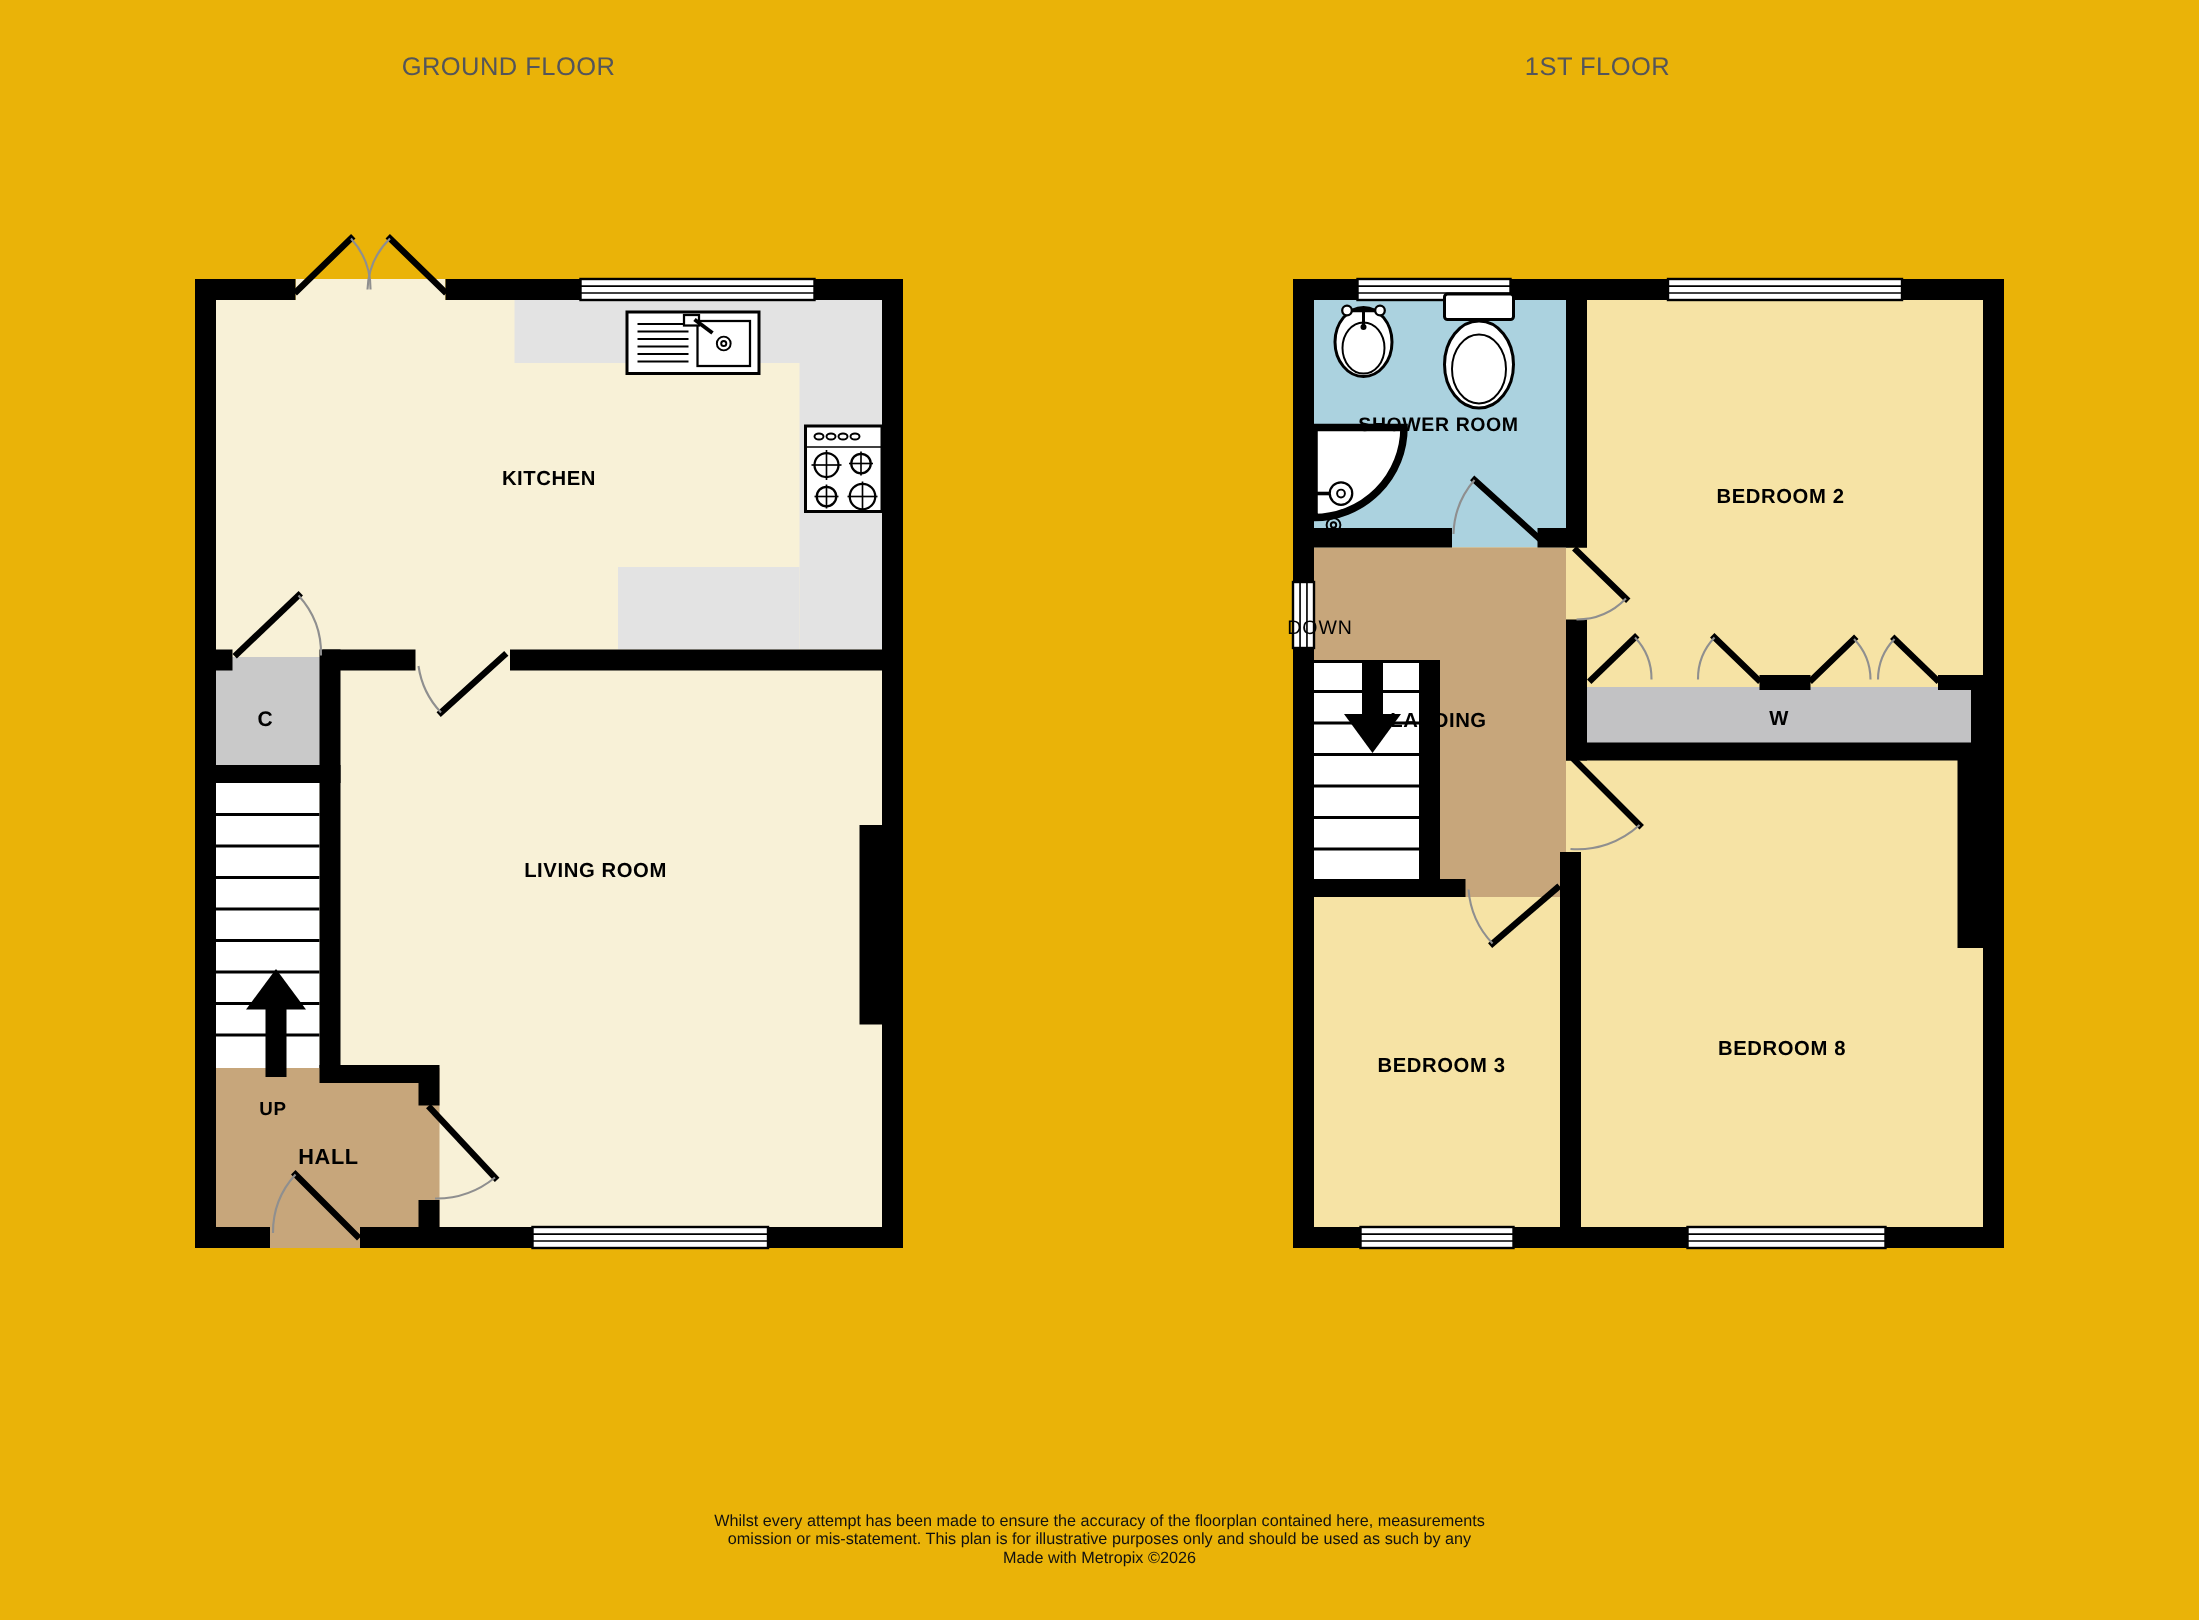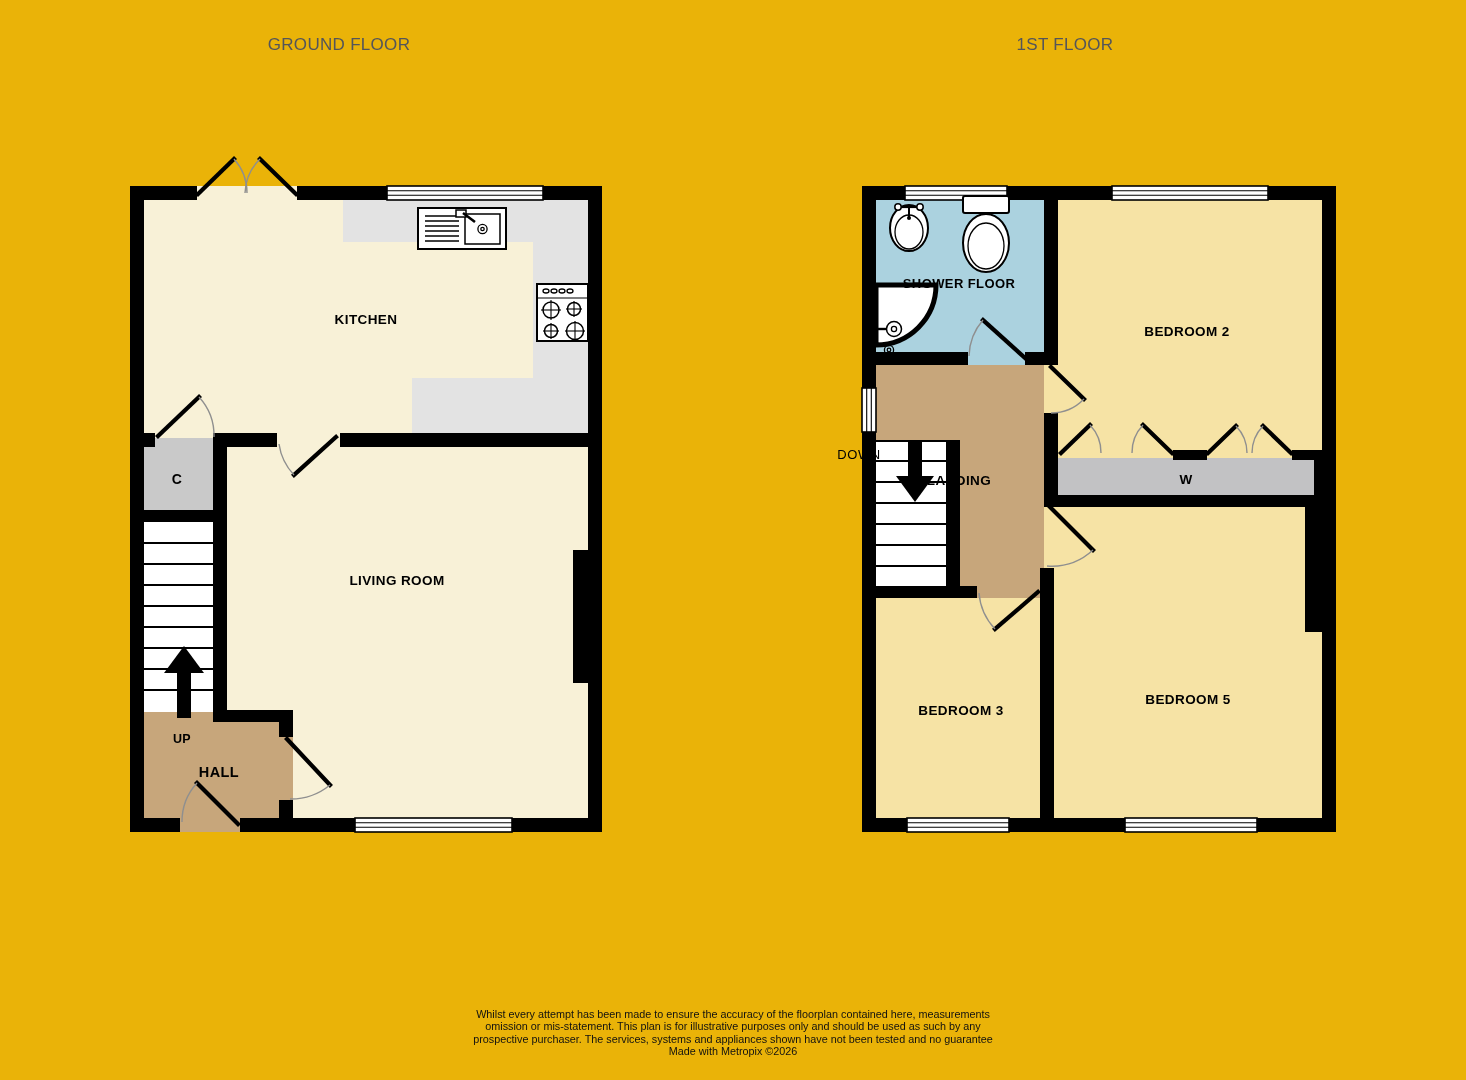--- a/index.html
+++ b/index.html
@@ -293,28 +293,27 @@
 
 <div class="floor-title" style="left:339px;top:45px;">GROUND FLOOR</div>
 <div class="floor-title" style="left:1065px;top:45px;">1ST FLOOR</div>
 
 <div class="lbl" style="left:366px;top:319px;">KITCHEN</div>
 <div class="lbl" style="left:177px;top:479px;font-size:14px;">C</div>
 <div class="lbl" style="left:397px;top:580px;">LIVING ROOM</div>
 <div class="lbl small" style="left:182px;top:739px;">UP</div>
 <div class="lbl" style="left:213px;top:772px;font-size:14.5px;padding-left:12px;">HALL</div>
 
-<div class="lbl" style="left:959px;top:283px;font-size:13px;">SHOWER FLOOR</div>
+<div class="lbl" style="left:959px;top:283px;font-size:13px;">SHOWER ROOM</div>
 <div class="lbl" style="left:1187px;top:331px;">BEDROOM 2</div>
-<div class="lbl regular" style="left:859px;top:418px;margin-top:36px;">DOWN</div>
+<div class="lbl regular" style="left:880px;top:418px;">DOWN</div>
 <div class="lbl" style="left:959px;top:480px;">LANDING</div>
 <div class="lbl" style="left:1186px;top:479px;">W</div>
 <div class="lbl" style="left:961px;top:710px;">BEDROOM 3</div>
-<div class="lbl" style="left:1188px;top:699px;">BEDROOM 5</div>
+<div class="lbl" style="left:1188px;top:699px;">BEDROOM 8</div>
 
 <div class="disclaimer">
   <div>Whilst every attempt has been made to ensure the accuracy of the floorplan contained here, measurements</div>
   <div>omission or mis-statement. This plan is for illustrative purposes only and should be used as such by any</div>
-  <div>prospective purchaser. The services, systems and appliances shown have not been tested and no guarantee</div>
   <div>Made with Metropix ©2026</div>
 </div>
 
 </div>
 
 </body></html>

